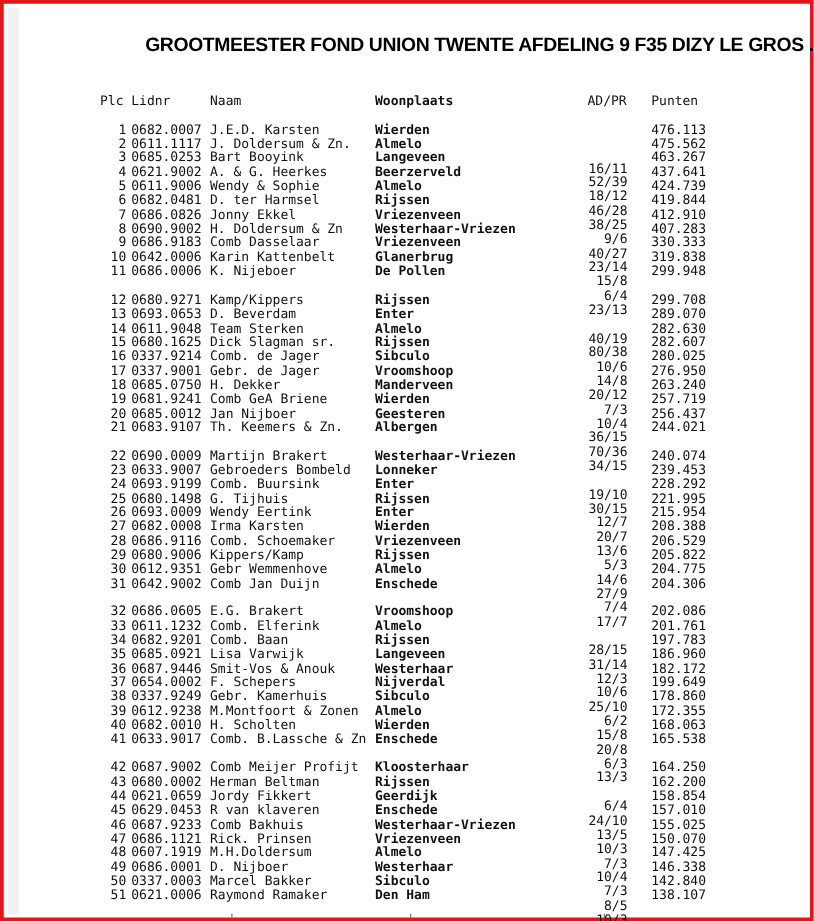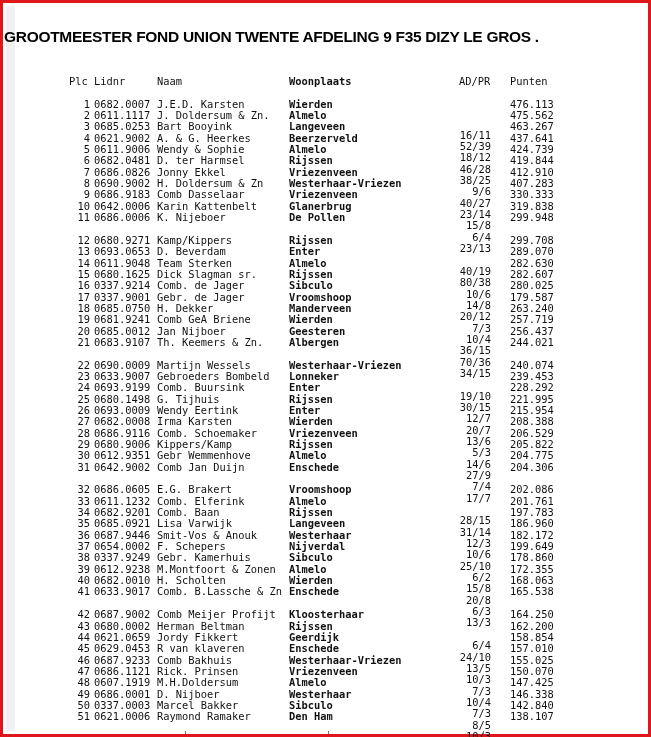--- a/index.html
+++ b/index.html
@@ -15,30 +15,30 @@
     box-sizing: border-box;
     border: 3px solid #e0161a;
     background: #ffffff;
   }
   .left-strip {
     position: absolute; left: 3px; top: 3px; bottom: 3px; width: 9px;
     background: #f1f1f3;
   }
   .title {
     position: absolute; left: 0; right: 0; top: 28px;
-    text-align: left;
+    text-align: right;
     font-family: "Liberation Sans", sans-serif;
     font-weight: bold;
     font-size: 15.5px;
     letter-spacing: -0.3px;
     color: #000;
     padding-left: 4px;
   }
   .table {
-    position: absolute; left: 64px; top: 76px;
+    position: absolute; left: 75px; top: 76px;
     font-size: 10.4px; line-height: 11.35px; color: #111;
   }
   .row { position: relative; height: 11.35px; white-space: pre; }
   .row span { position: absolute; top: 0; }
   .c-plc { left: 0; width: 26px; text-align: right; }
   .c-plc-h { left: 5px; }
   .c-lid { left: 30px; }
   .c-naam { left: 93px; }
   .c-woon { left: 225px; font-weight: bold; }
   .c-adpr { left: 380px; width: 47px; text-align: right; margin-top: 31px; }
@@ -81,27 +81,27 @@
       <div class="row"><span class="c-plc">8</span><span class="c-lid">0690.9002</span><span class="c-naam">H. Doldersum &amp; Zn</span><span class="c-woon">Westerhaar-Vriezen</span><span class="c-adpr">23/14</span><span class="c-pnt">407.283</span></div>
       <div class="row"><span class="c-plc">9</span><span class="c-lid">0686.9183</span><span class="c-naam">Comb Dasselaar</span><span class="c-woon">Vriezenveen</span><span class="c-adpr">15/8</span><span class="c-pnt">330.333</span></div>
       <div class="row"><span class="c-plc">10</span><span class="c-lid">0642.0006</span><span class="c-naam">Karin Kattenbelt</span><span class="c-woon">Glanerbrug</span><span class="c-adpr">6/4</span><span class="c-pnt">319.838</span></div>
       <div class="row"><span class="c-plc">11</span><span class="c-lid">0686.0006</span><span class="c-naam">K. Nijeboer</span><span class="c-woon">De Pollen</span><span class="c-adpr">23/13</span><span class="c-pnt">299.948</span></div>
       <div class="gap"></div>
       <div class="row"><span class="c-plc">12</span><span class="c-lid">0680.9271</span><span class="c-naam">Kamp/Kippers</span><span class="c-woon">Rijssen</span><span class="c-adpr">40/19</span><span class="c-pnt">299.708</span></div>
       <div class="row"><span class="c-plc">13</span><span class="c-lid">0693.0653</span><span class="c-naam">D. Beverdam</span><span class="c-woon">Enter</span><span class="c-adpr">80/38</span><span class="c-pnt">289.070</span></div>
       <div class="row"><span class="c-plc">14</span><span class="c-lid">0611.9048</span><span class="c-naam">Team Sterken</span><span class="c-woon">Almelo</span><span class="c-adpr">10/6</span><span class="c-pnt">282.630</span></div>
       <div class="row"><span class="c-plc">15</span><span class="c-lid">0680.1625</span><span class="c-naam">Dick Slagman sr.</span><span class="c-woon">Rijssen</span><span class="c-adpr">14/8</span><span class="c-pnt">282.607</span></div>
       <div class="row"><span class="c-plc">16</span><span class="c-lid">0337.9214</span><span class="c-naam">Comb. de Jager</span><span class="c-woon">Sibculo</span><span class="c-adpr">20/12</span><span class="c-pnt">280.025</span></div>
-      <div class="row"><span class="c-plc">17</span><span class="c-lid">0337.9001</span><span class="c-naam">Gebr. de Jager</span><span class="c-woon">Vroomshoop</span><span class="c-adpr">7/3</span><span class="c-pnt">179.587</span></div>
+      <div class="row"><span class="c-plc">17</span><span class="c-lid">0337.9001</span><span class="c-naam">Gebr. de Jager</span><span class="c-woon">Vroomshoop</span><span class="c-adpr">7/3</span><span class="c-pnt">276.950</span></div>
       <div class="row"><span class="c-plc">18</span><span class="c-lid">0685.0750</span><span class="c-naam">H. Dekker</span><span class="c-woon">Manderveen</span><span class="c-adpr">10/4</span><span class="c-pnt">263.240</span></div>
       <div class="row"><span class="c-plc">19</span><span class="c-lid">0681.9241</span><span class="c-naam">Comb GeA Briene</span><span class="c-woon">Wierden</span><span class="c-adpr">36/15</span><span class="c-pnt">257.719</span></div>
       <div class="row"><span class="c-plc">20</span><span class="c-lid">0685.0012</span><span class="c-naam">Jan Nijboer</span><span class="c-woon">Geesteren</span><span class="c-adpr">70/36</span><span class="c-pnt">256.437</span></div>
       <div class="row"><span class="c-plc">21</span><span class="c-lid">0683.9107</span><span class="c-naam">Th. Keemers &amp; Zn.</span><span class="c-woon">Albergen</span><span class="c-adpr">34/15</span><span class="c-pnt">244.021</span></div>
       <div class="gap"></div>
-      <div class="row"><span class="c-plc">22</span><span class="c-lid">0690.0009</span><span class="c-naam">Martijn Wessels</span><span class="c-woon">Westerhaar-Vriezen</span><span class="c-adpr">19/10</span><span class="c-pnt">240.074</span></div>
+      <div class="row"><span class="c-plc">22</span><span class="c-lid">0690.0009</span><span class="c-naam">Martijn Brakert</span><span class="c-woon">Westerhaar-Vriezen</span><span class="c-adpr">19/10</span><span class="c-pnt">240.074</span></div>
       <div class="row"><span class="c-plc">23</span><span class="c-lid">0633.9007</span><span class="c-naam">Gebroeders Bombeld</span><span class="c-woon">Lonneker</span><span class="c-adpr">30/15</span><span class="c-pnt">239.453</span></div>
       <div class="row"><span class="c-plc">24</span><span class="c-lid">0693.9199</span><span class="c-naam">Comb. Buursink</span><span class="c-woon">Enter</span><span class="c-adpr">12/7</span><span class="c-pnt">228.292</span></div>
       <div class="row"><span class="c-plc">25</span><span class="c-lid">0680.1498</span><span class="c-naam">G. Tijhuis</span><span class="c-woon">Rijssen</span><span class="c-adpr">20/7</span><span class="c-pnt">221.995</span></div>
       <div class="row"><span class="c-plc">26</span><span class="c-lid">0693.0009</span><span class="c-naam">Wendy Eertink</span><span class="c-woon">Enter</span><span class="c-adpr">13/6</span><span class="c-pnt">215.954</span></div>
       <div class="row"><span class="c-plc">27</span><span class="c-lid">0682.0008</span><span class="c-naam">Irma Karsten</span><span class="c-woon">Wierden</span><span class="c-adpr">5/3</span><span class="c-pnt">208.388</span></div>
       <div class="row"><span class="c-plc">28</span><span class="c-lid">0686.9116</span><span class="c-naam">Comb. Schoemaker</span><span class="c-woon">Vriezenveen</span><span class="c-adpr">14/6</span><span class="c-pnt">206.529</span></div>
       <div class="row"><span class="c-plc">29</span><span class="c-lid">0680.9006</span><span class="c-naam">Kippers/Kamp</span><span class="c-woon">Rijssen</span><span class="c-adpr">27/9</span><span class="c-pnt">205.822</span></div>
       <div class="row"><span class="c-plc">30</span><span class="c-lid">0612.9351</span><span class="c-naam">Gebr Wemmenhove</span><span class="c-woon">Almelo</span><span class="c-adpr">7/4</span><span class="c-pnt">204.775</span></div>
       <div class="row"><span class="c-plc">31</span><span class="c-lid">0642.9002</span><span class="c-naam">Comb Jan Duijn</span><span class="c-woon">Enschede</span><span class="c-adpr">17/7</span><span class="c-pnt">204.306</span></div>
       <div class="gap"></div>

